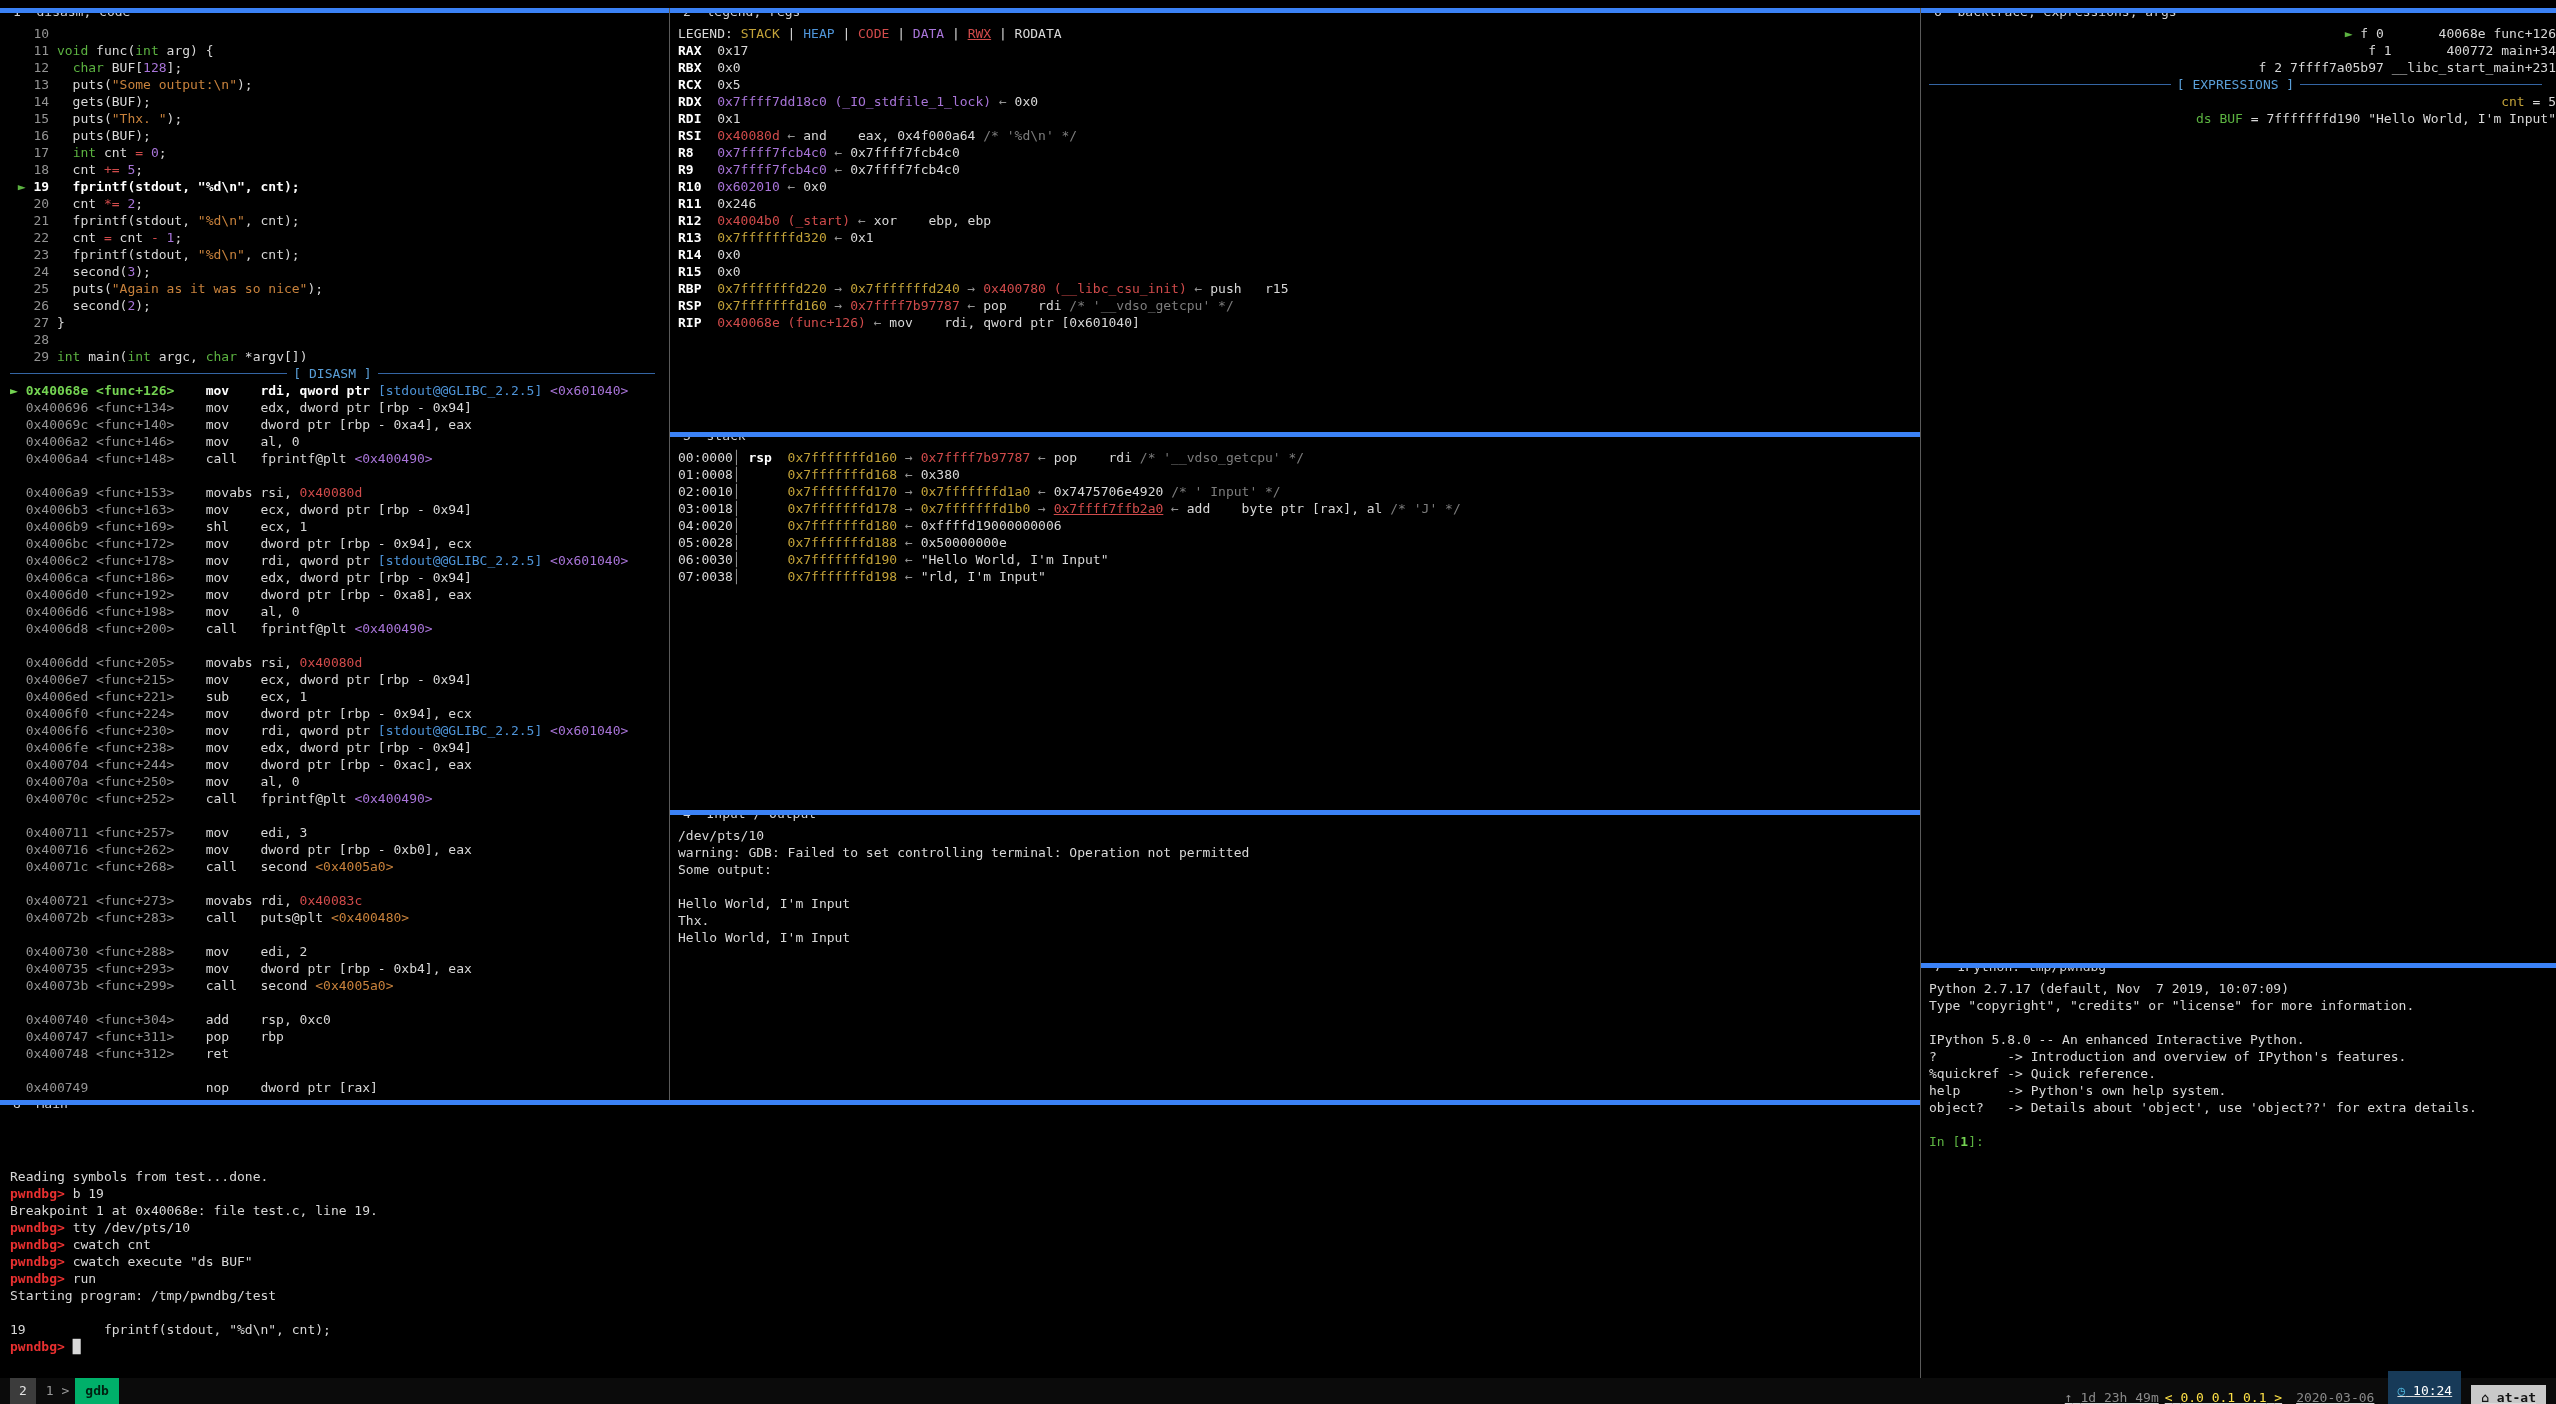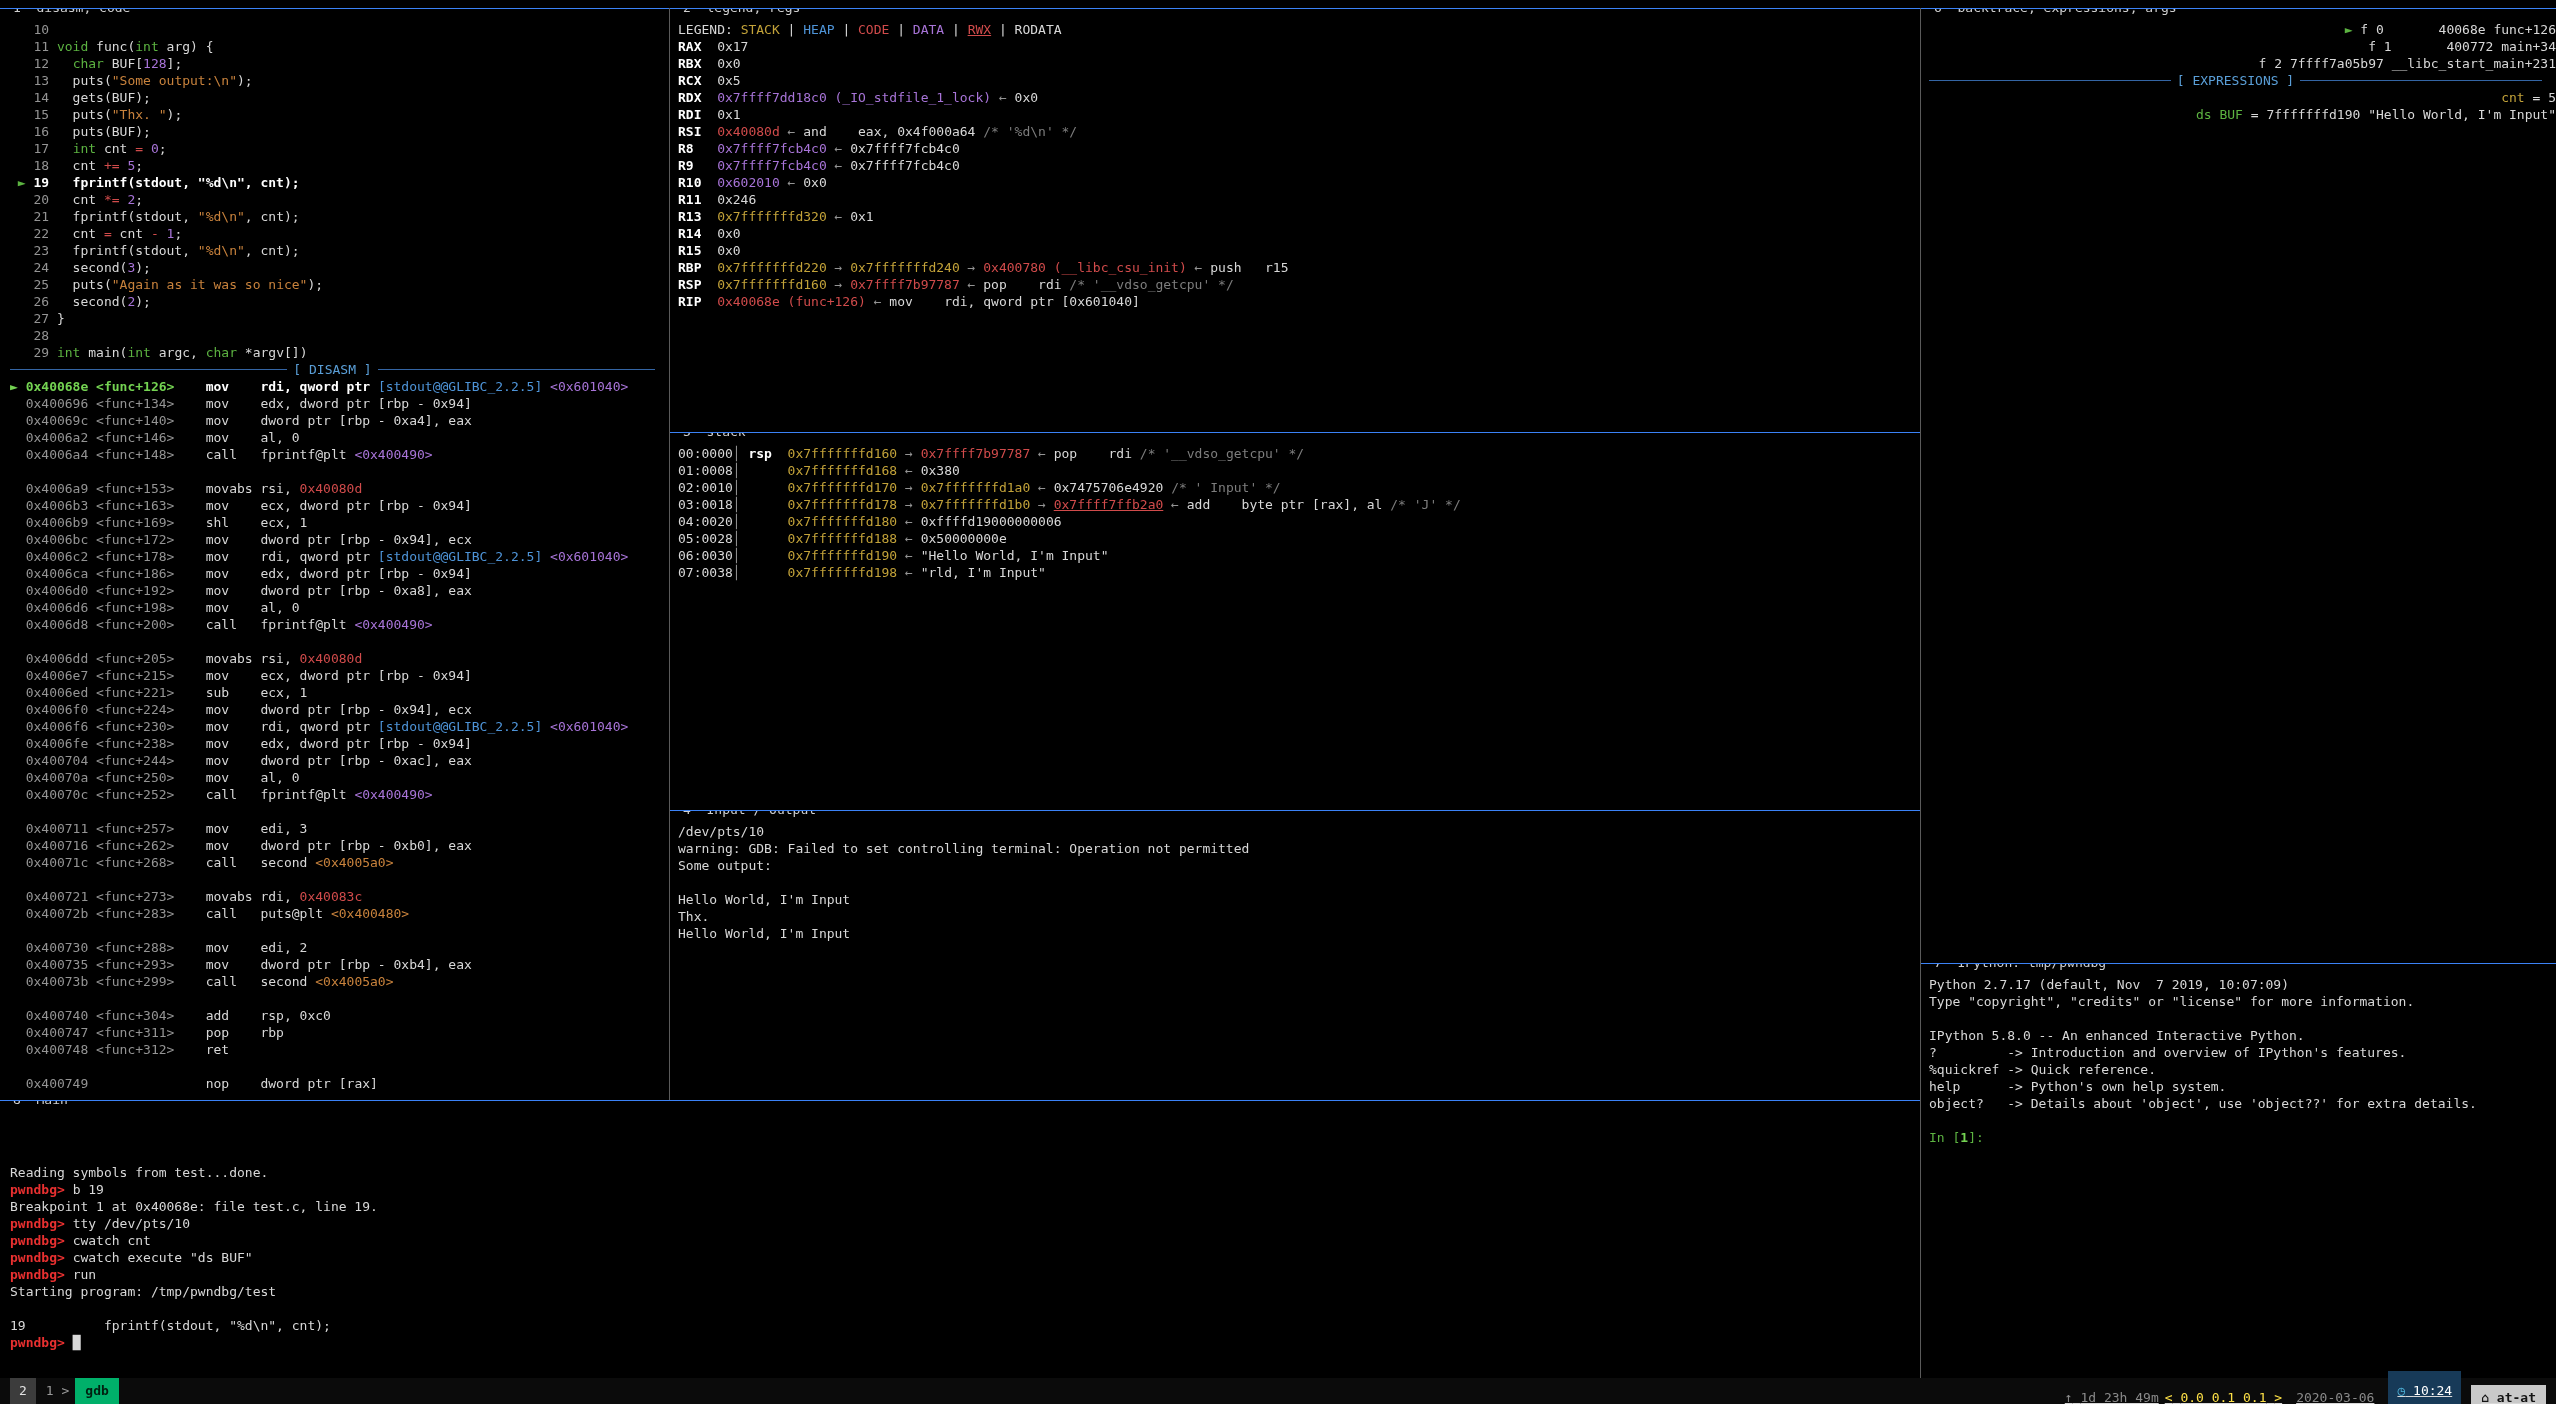--- a/index.html
+++ b/index.html
@@ -1,21 +1,21 @@
 <!DOCTYPE html>
 <html><head>
 <meta charset="utf-8">
 <style>
   * { margin:0; padding:0; box-sizing:border-box; }
   html,body { background:#000; }
   body {
     width:2556px; height:1404px; position:relative; overflow:hidden;
     font-family:"DejaVu Sans Mono", monospace; font-size:13px; color:#d8d8d8;
   }
-  .pane { position:absolute; border-top:1px solid #3b82f6; overflow:hidden; }
+  .pane { position:absolute; border-top:5px solid #3b82f6; overflow:hidden; }
   .pane-title {
     position:absolute; top:-10px; left:8px; background:#000; padding:0 5px;
     color:#cfcfcf; line-height:18px; white-space:pre; z-index:3;
   }
   .pane-body { padding:12px 0 0 10px; height:100%; overflow:hidden; }
   .pad8 .pane-body { padding-left:8px; }
   .line { white-space:pre; height:17px; line-height:17px; }
   .vborder { position:absolute; width:1px; background:#5a5a5a; z-index:2; }
 
   .sep { display:flex; align-items:center; height:17px; margin-right:14px; }
@@ -145,20 +145,21 @@
         <div class="line"><span class="W">RAX  </span><span class="w">0x17</span></div>
         <div class="line"><span class="W">RBX  </span><span class="w">0x0</span></div>
         <div class="line"><span class="W">RCX  </span><span class="w">0x5</span></div>
         <div class="line"><span class="W">RDX  </span><span class="p">0x7ffff7dd18c0 (_IO_stdfile_1_lock)</span><span class="g"> ← </span><span class="w">0x0</span></div>
         <div class="line"><span class="W">RDI  </span><span class="w">0x1</span></div>
         <div class="line"><span class="W">RSI  </span><span class="r">0x40080d</span><span class="g"> ← </span><span class="w">and    eax, 0x4f000a64 </span><span class="cm">/* '%d\n' */</span></div>
         <div class="line"><span class="W">R8   </span><span class="p">0x7ffff7fcb4c0</span><span class="g"> ← </span><span class="w">0x7ffff7fcb4c0</span></div>
         <div class="line"><span class="W">R9   </span><span class="p">0x7ffff7fcb4c0</span><span class="g"> ← </span><span class="w">0x7ffff7fcb4c0</span></div>
         <div class="line"><span class="W">R10  </span><span class="p">0x602010</span><span class="g"> ← </span><span class="w">0x0</span></div>
         <div class="line"><span class="W">R11  </span><span class="w">0x246</span></div>
+        <div class="line"><span class="W">R12  </span><span class="r">0x4004b0 (_start)</span><span class="g"> ← </span><span class="w">xor    ebp, ebp</span></div>
         <div class="line"><span class="W">R13  </span><span class="y">0x7fffffffd320</span><span class="g"> ← </span><span class="w">0x1</span></div>
         <div class="line"><span class="W">R14  </span><span class="w">0x0</span></div>
         <div class="line"><span class="W">R15  </span><span class="w">0x0</span></div>
         <div class="line"><span class="W">RBP  </span><span class="y">0x7fffffffd220</span><span class="g"> → </span><span class="y">0x7fffffffd240</span><span class="g"> → </span><span class="r">0x400780 (__libc_csu_init)</span><span class="g"> ← </span><span class="w">push   r15</span></div>
         <div class="line"><span class="W">RSP  </span><span class="y">0x7fffffffd160</span><span class="g"> → </span><span class="r">0x7ffff7b97787</span><span class="g"> ← </span><span class="w">pop    rdi </span><span class="cm">/* '__vdso_getcpu' */</span></div>
         <div class="line"><span class="W">RIP  </span><span class="r">0x40068e (func+126)</span><span class="g"> ← </span><span class="w">mov    rdi, qword ptr [0x601040]</span></div>
       </div>
   </div>
 </div>
 

